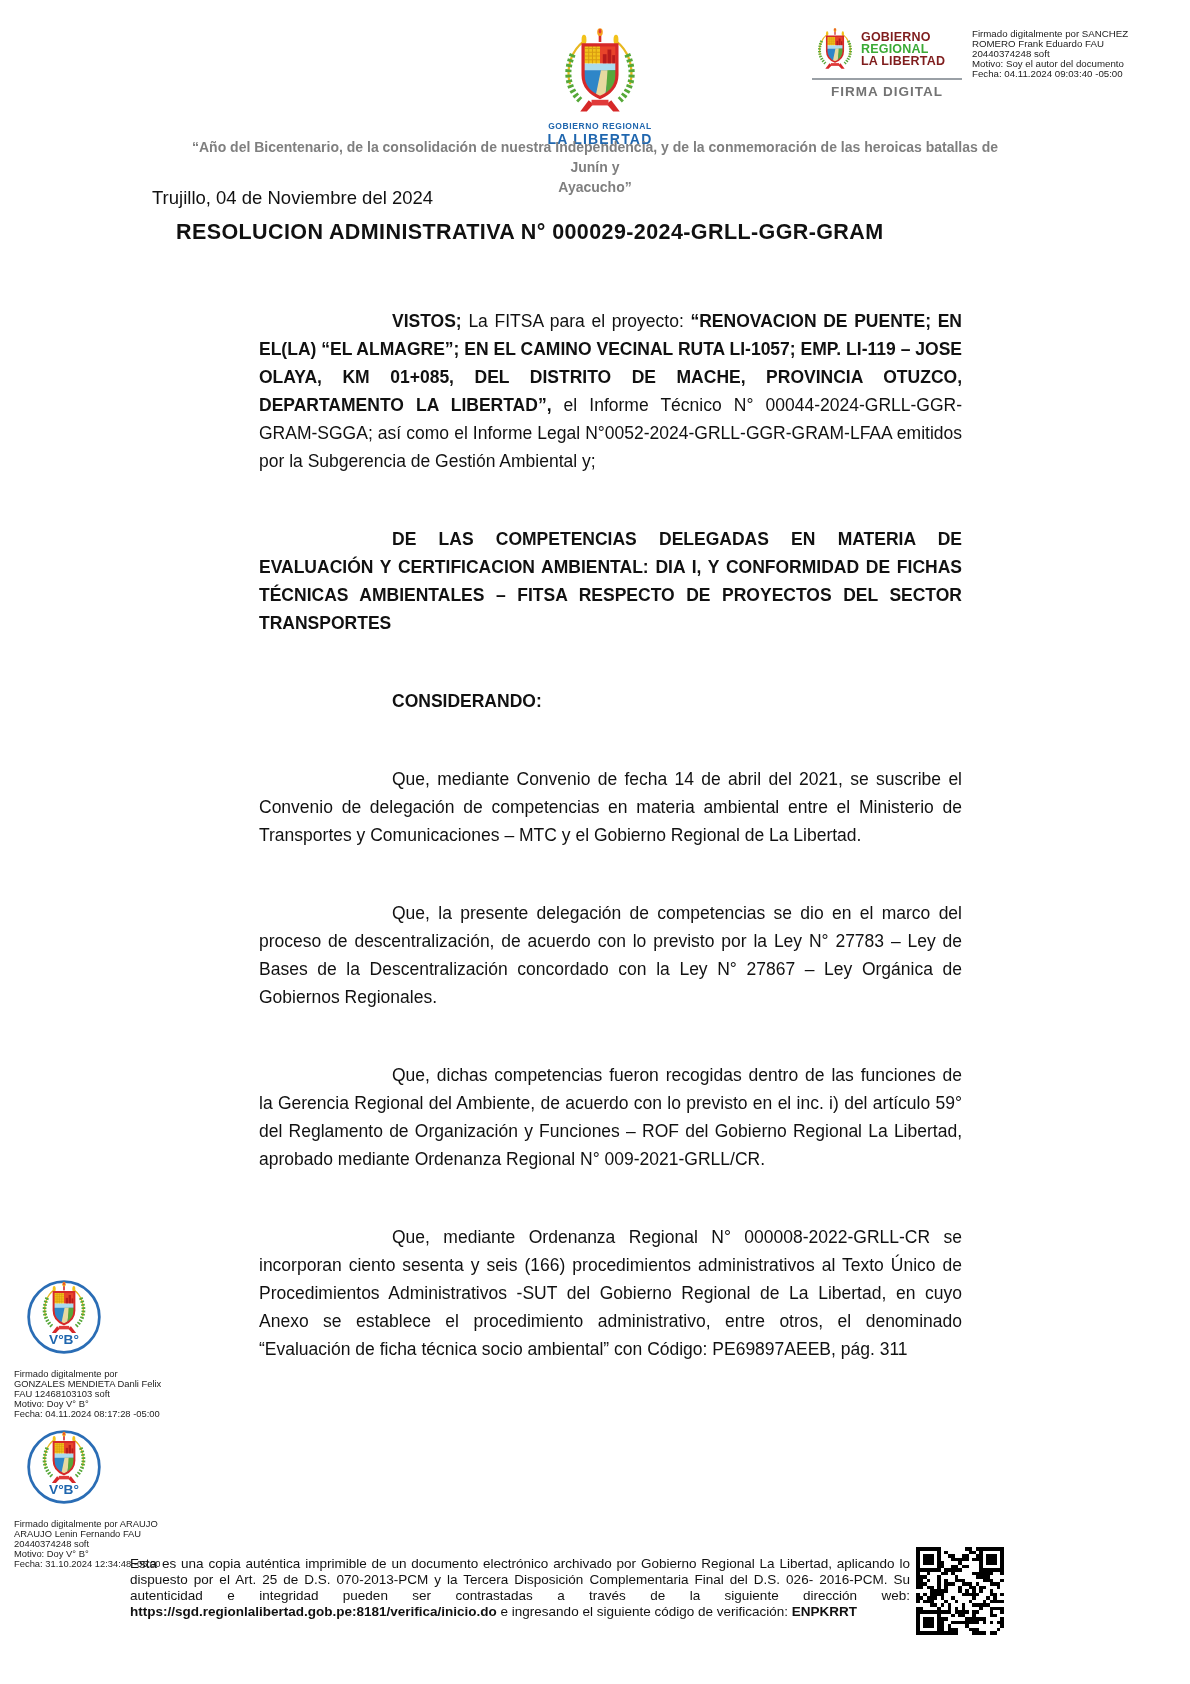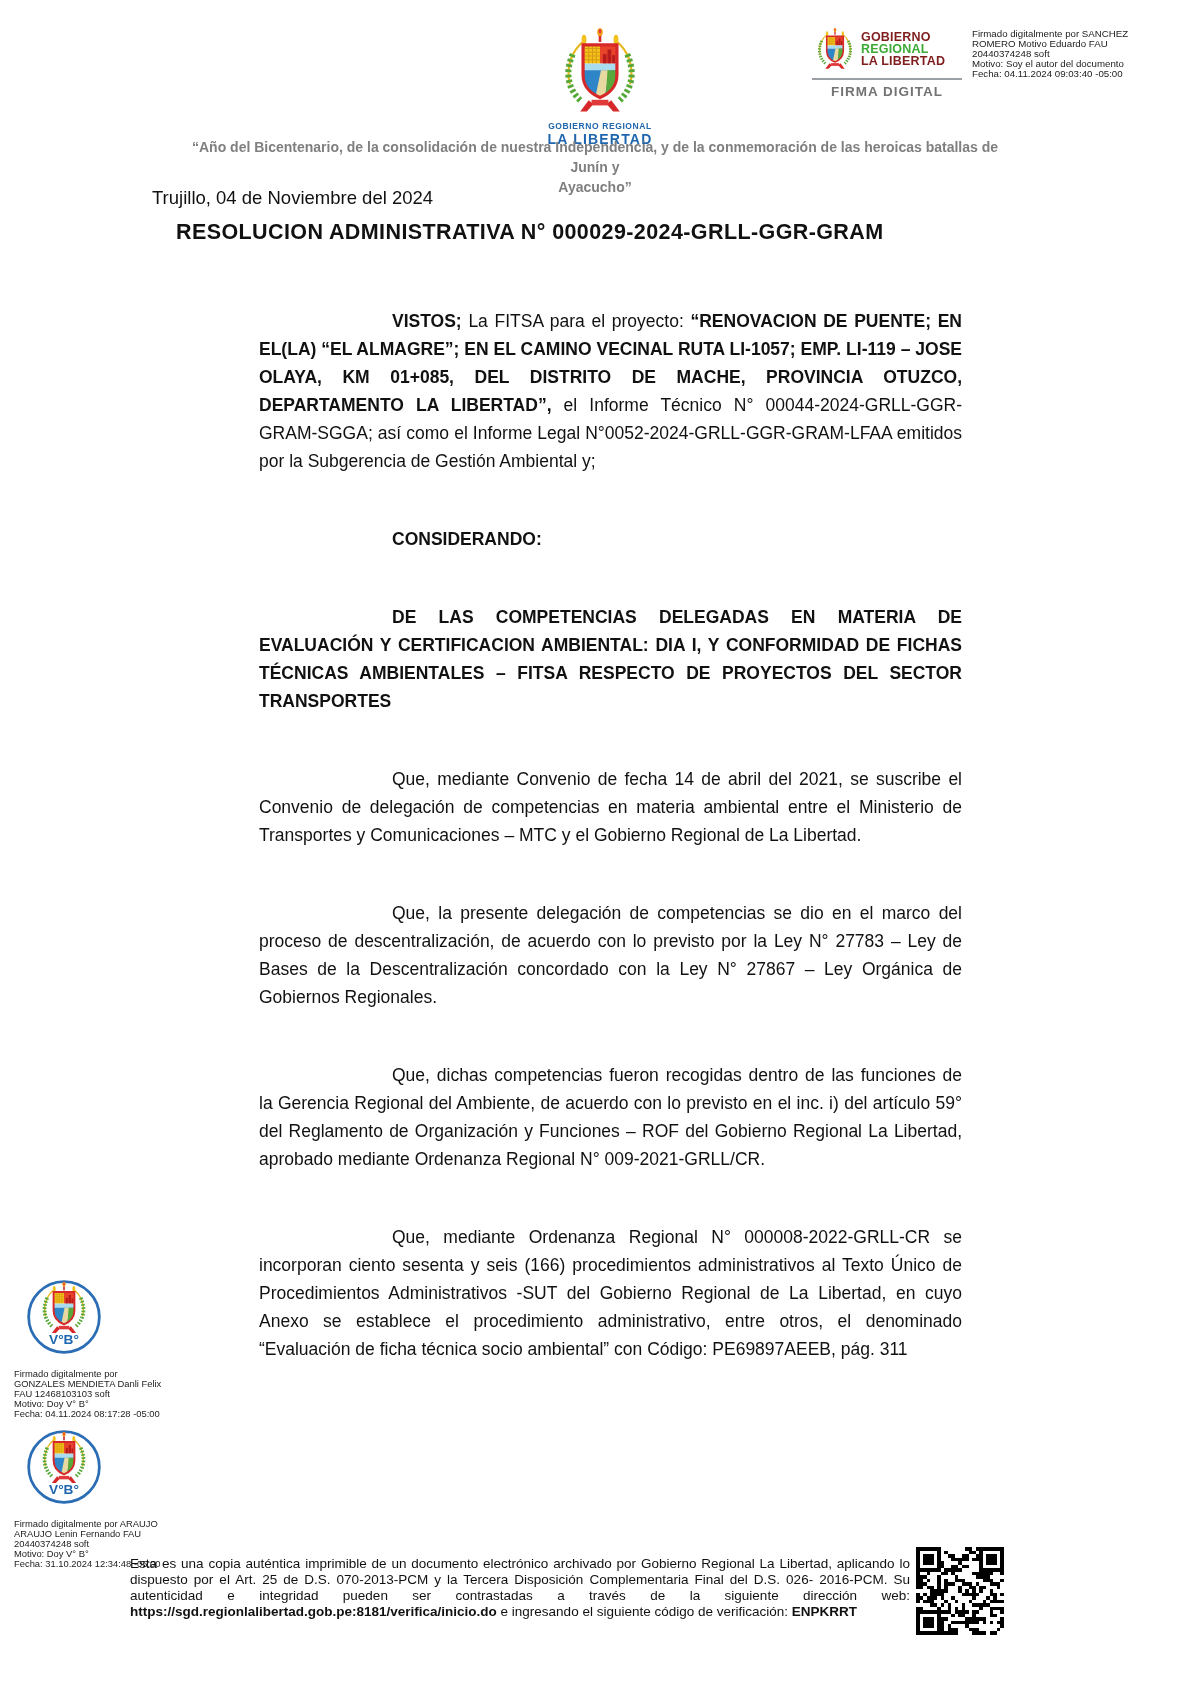--- a/index.html
+++ b/index.html
@@ -104,39 +104,39 @@
           <div class="w-blue">GOBIERNO</div>
           <div class="w-green">REGIONAL</div>
           <div class="w-blue">LA LIBERTAD</div>
         </div>
       </div>
       <div class="fd-sep"></div>
       <div class="fd-label">FIRMA DIGITAL</div>
     </div>
     <div class="fd-sig">
       <div>Firmado digitalmente por SANCHEZ</div>
-      <div>ROMERO Motivo Eduardo FAU</div>
+      <div>ROMERO Frank Eduardo FAU</div>
       <div>20440374248 soft</div>
       <div>Motivo: Soy el autor del documento</div>
       <div>Fecha: 04.11.2024 09:03:40 -05:00</div>
     </div>
   </div>
 
   <div class="motto">
     <div>“Año del Bicentenario, de la consolidación de nuestra Independencia, y de la conmemoración de las heroicas batallas de Junín y</div>
     <div>Ayacucho”</div>
   </div>
 
   <div class="dateline">Trujillo, 04 de Noviembre del 2024</div>
   <div class="title">RESOLUCION ADMINISTRATIVA N° 000029-2024-GRLL-GGR-GRAM</div>
 
   <div class="body">
     <p><span class="b">VISTOS;</span><span> La FITSA para el proyecto: </span><span class="b">“RENOVACION DE PUENTE; EN EL(LA) “EL ALMAGRE”; EN EL CAMINO VECINAL RUTA LI-1057; EMP. LI-119 – JOSE OLAYA, KM 01+085, DEL DISTRITO DE MACHE, PROVINCIA OTUZCO, DEPARTAMENTO LA LIBERTAD”,</span><span> el Informe Técnico N° 00044-2024-GRLL-GGR-GRAM-SGGA; así como el Informe Legal N°0052-2024-GRLL-GGR-GRAM-LFAA emitidos por la Subgerencia de Gestión Ambiental y;</span></p>
+    <p class="b">DE LAS COMPETENCIAS DELEGADAS EN MATERIA DE EVALUACIÓN Y CERTIFICACION AMBIENTAL: DIA I, Y CONFORMIDAD DE FICHAS TÉCNICAS AMBIENTALES – FITSA RESPECTO DE PROYECTOS DEL SECTOR TRANSPORTES</p>
     <p class="b">CONSIDERANDO:</p>
-    <p class="b">DE LAS COMPETENCIAS DELEGADAS EN MATERIA DE EVALUACIÓN Y CERTIFICACION AMBIENTAL: DIA I, Y CONFORMIDAD DE FICHAS TÉCNICAS AMBIENTALES – FITSA RESPECTO DE PROYECTOS DEL SECTOR TRANSPORTES</p>
     <p>Que, mediante Convenio de fecha 14 de abril del 2021, se suscribe el Convenio de delegación de competencias en materia ambiental entre el Ministerio de Transportes y Comunicaciones – MTC y el Gobierno Regional de La Libertad.</p>
     <p>Que, la presente delegación de competencias se dio en el marco del proceso de descentralización, de acuerdo con lo previsto por la Ley N° 27783 – Ley de Bases de la Descentralización concordado con la Ley N° 27867 – Ley Orgánica de Gobiernos Regionales.</p>
     <p>Que, dichas competencias fueron recogidas dentro de las funciones de la Gerencia Regional del Ambiente, de acuerdo con lo previsto en el inc. i) del artículo 59° del Reglamento de Organización y Funciones – ROF del Gobierno Regional La Libertad, aprobado mediante Ordenanza Regional N° 009-2021-GRLL/CR.</p>
     <p>Que, mediante Ordenanza Regional N° 000008-2022-GRLL-CR se incorporan ciento sesenta y seis (166) procedimientos administrativos al Texto Único de Procedimientos Administrativos -SUT del Gobierno Regional de La Libertad, en cuyo Anexo se establece el procedimiento administrativo, entre otros, el denominado “Evaluación de ficha técnica socio ambiental” con Código: PE69897AEEB, pág. 311</p>
   </div>
 
   <div class="stamp stamp-1">
     <svg class="seal" viewBox="0 0 100 100">
       <circle cx="50" cy="50" r="46.5" fill="#fff" stroke="#2a6db5" stroke-width="3.6"></circle>
       <use href="#coa" x="12" y="2" width="76" height="76"></use>

